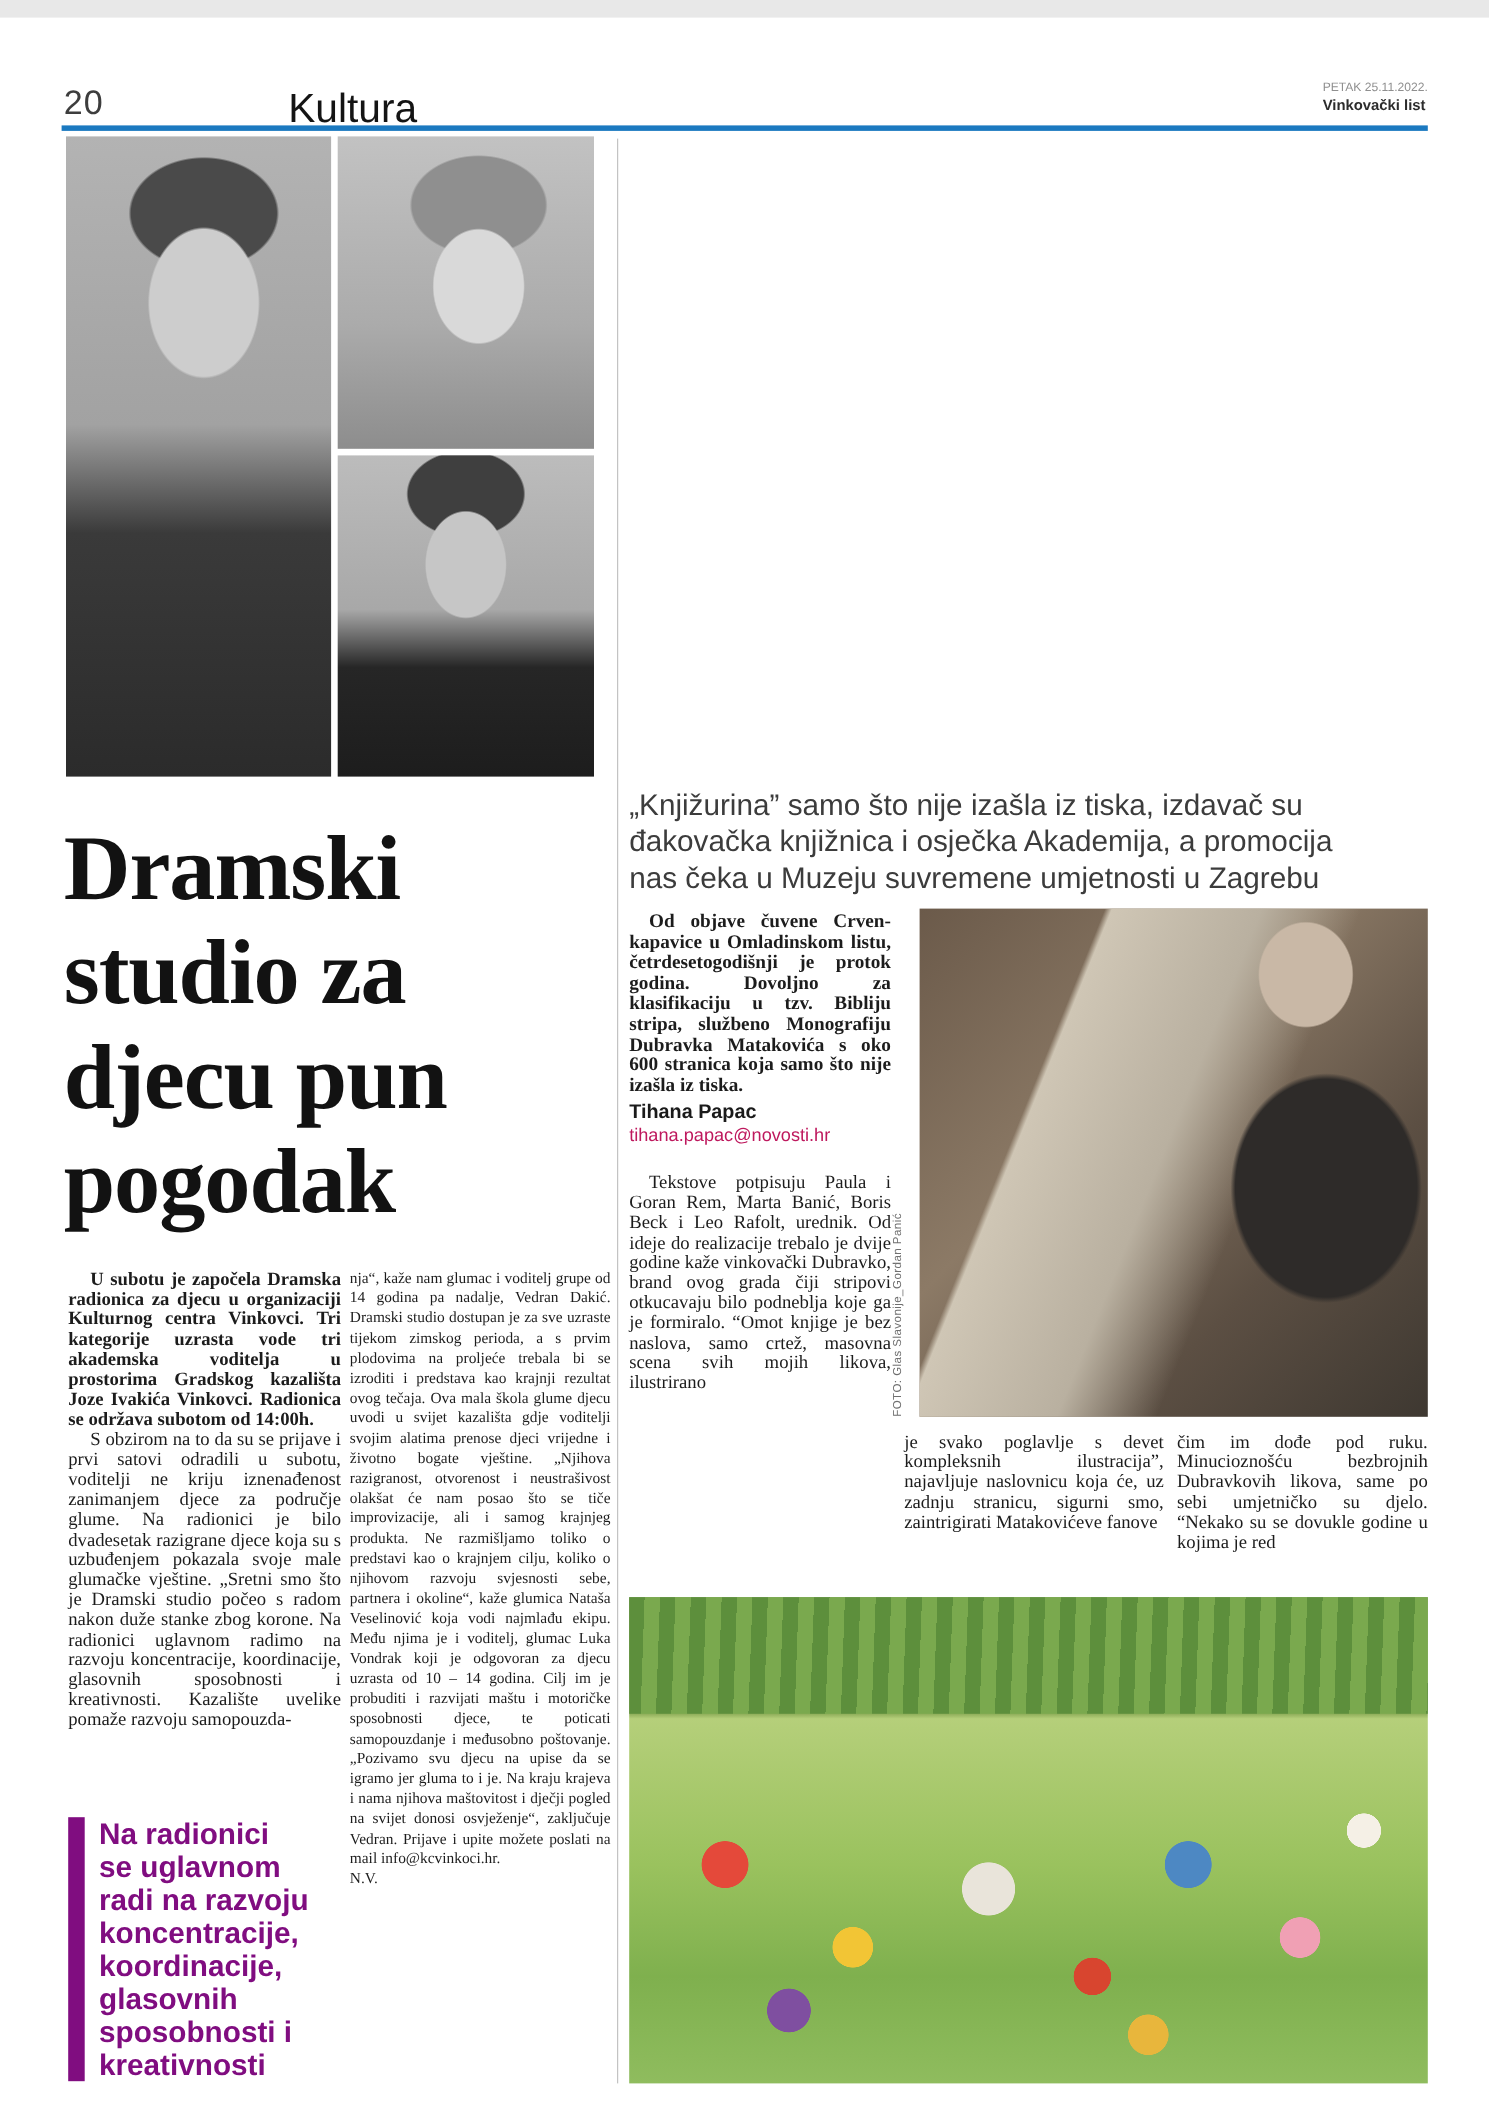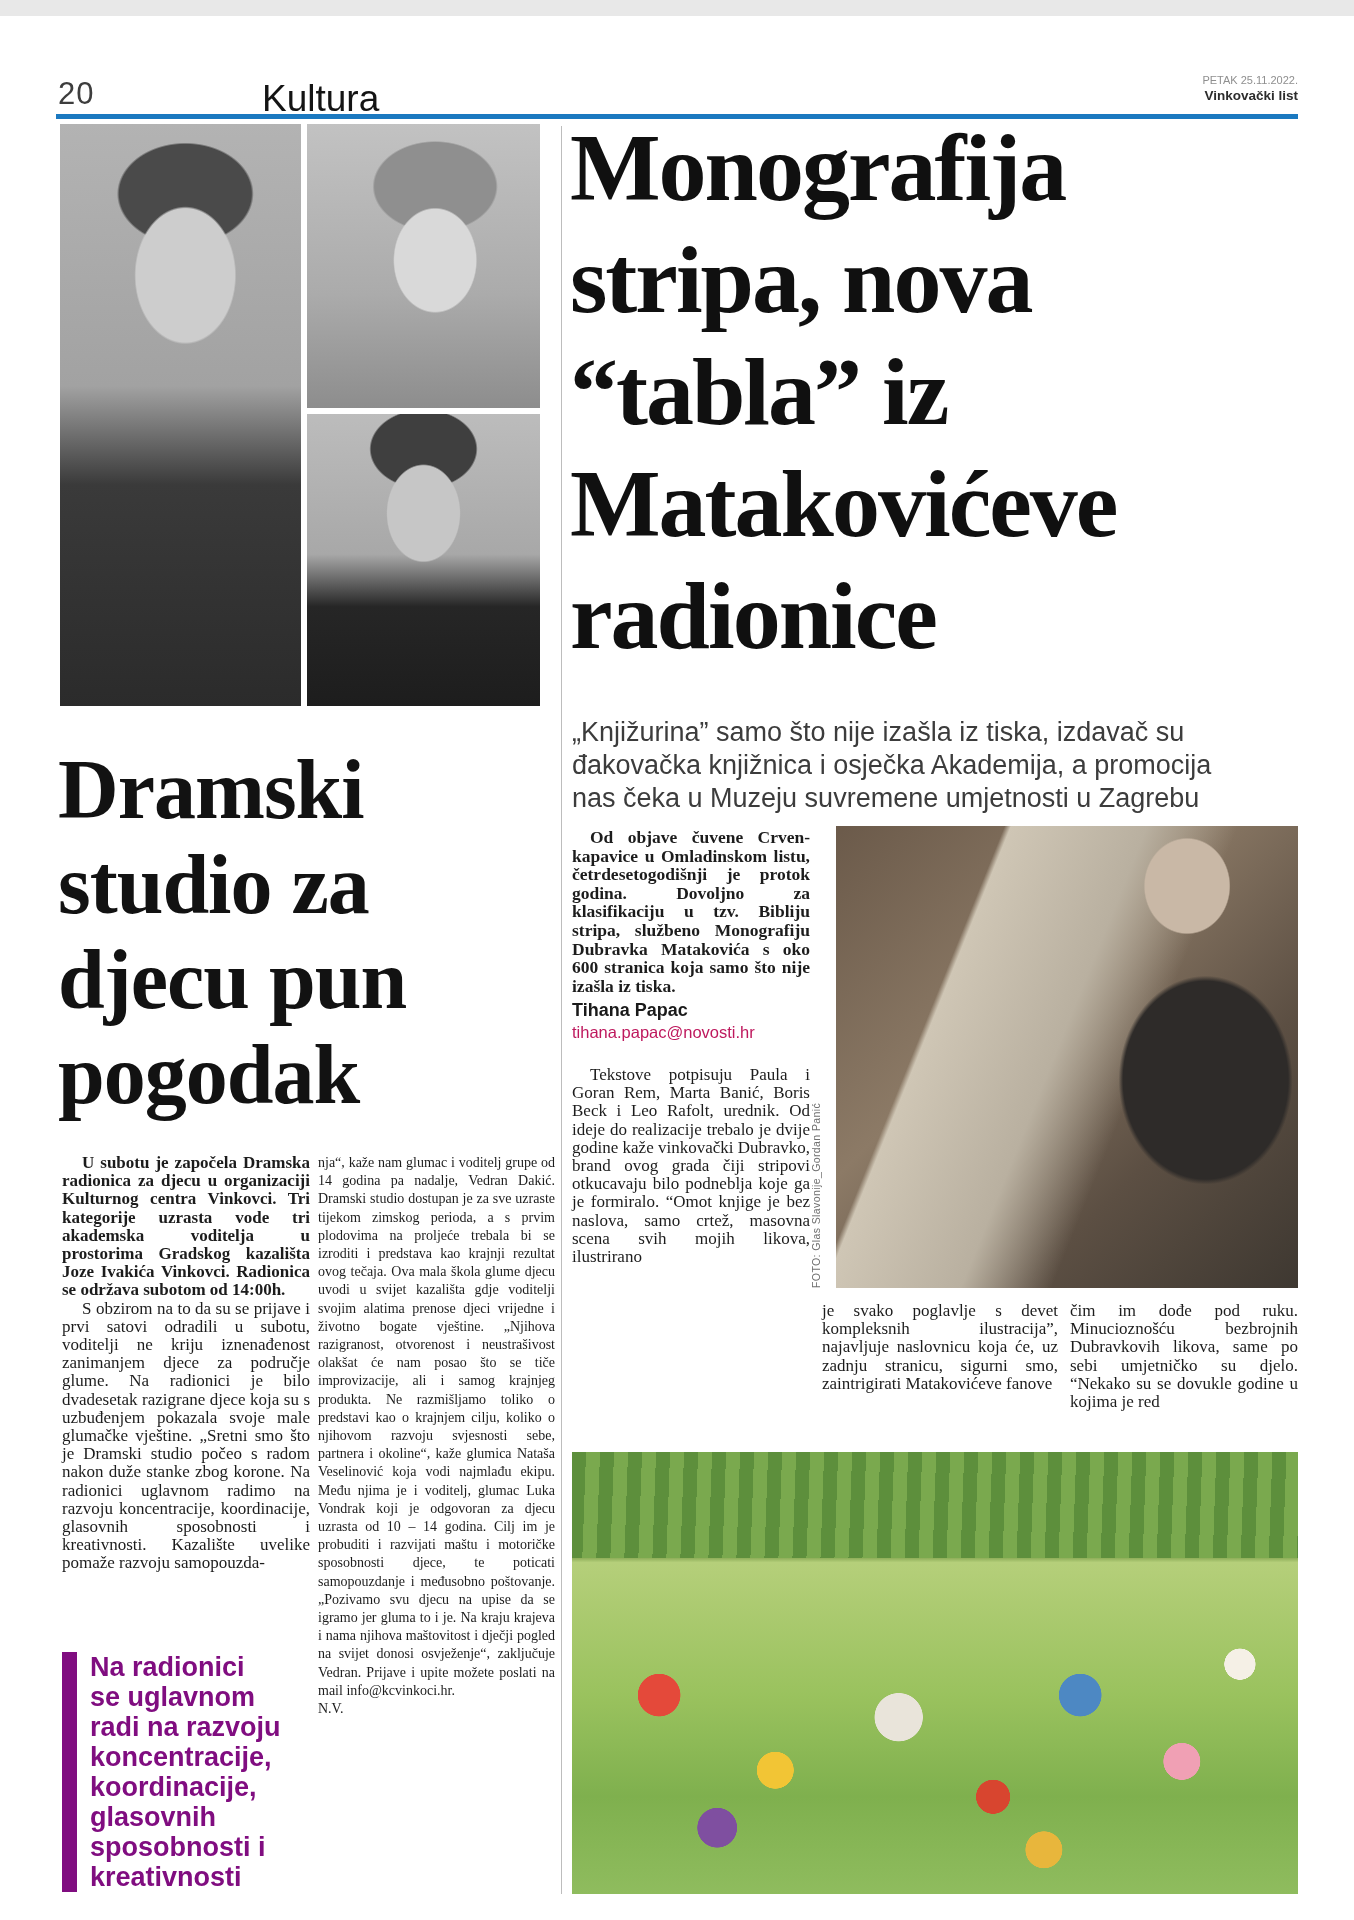--- a/index.html
+++ b/index.html
@@ -6,21 +6,21 @@
   #page{position:relative;width:1354px;height:1920px;background:#ffffff;overflow:hidden;
         font-family:"Liberation Serif",serif;color:#1c1c1c;margin-top:16px;}
   .abs{position:absolute;}
   .sans{font-family:"Liberation Sans",sans-serif;}
   .prelines{white-space:pre-line;}
   .just{text-align:justify;}
 
   
   .page-num{left:58px;top:60px;font-size:31px;font-weight:400;color:#3d3d3d;letter-spacing:1px;}
   .section-title{left:262px;top:62px;font-size:37px;font-weight:400;color:#141414;}
-  .dateline{right:56px;top:58px;text-align:right;line-height:1.25;}
+  .dateline{right:56px;top:58px;line-height:1.25;}
   .dateline .d1{font-size:11px;color:#8f8f8f;}
   .dateline .d2{font-size:13.5px;color:#2c2c2c;font-weight:700;}
   .blue-rule{left:56px;top:98px;width:1242px;height:5px;}
 
   
   .v-divider{left:561px;top:110px;width:1px;height:1768px;background:#bdbdbd;}
 
   
   .photo{background:#9a9a9a;}
   .photo-left{left:60px;top:108px;width:241px;height:582px;
@@ -121,25 +121,20 @@
 radi na razvoju
 koncentracije,
 koordinacije,
 glasovnih
 sposobnosti i
 kreativnosti</div>
 
   <div class="abs left-col2 just prelines">nja“, kaže nam glumac i voditelj grupe od 14 godina pa nadalje, Vedran Dakić. Dramski studio dostupan je za sve uzraste tijekom zimskog perioda, a s prvim plodovima na proljeće trebala bi se izroditi i predstava kao krajnji rezultat ovog tečaja. Ova mala škola glume djecu uvodi u svijet kazališta gdje voditelji svojim alatima prenose djeci vrijedne i životno bogate vještine. „Njihova razigranost, otvorenost i neustrašivost olakšat će nam posao što se tiče improvizacije, ali i samog krajnjeg produkta. Ne razmišljamo toliko o predstavi kao o krajnjem cilju, koliko o njihovom razvoju svjesnosti sebe, partnera i okoline“, kaže glumica Nataša Veselinović koja vodi najmlađu ekipu. Među njima je i voditelj, glumac Luka Vondrak koji je odgovoran za djecu uzrasta od 10 – 14 godina. Cilj im je probuditi i razvijati maštu i motoričke sposobnosti djece, te poticati samopouzdanje i međusobno poštovanje. „Pozivamo svu djecu na upise da se igramo jer gluma to i je. Na kraju krajeva i nama njihova maštovitost i dječji pogled na svijet donosi osvježenje“, zaključuje Vedran. Prijave i upite možete poslati na mail info@kcvinkoci.hr.
 N.V.</div>
 
-  <h1 class="abs right-headline prelines" style="margin:0;">Monografija
-stripa, nova
-“tabla” iz
-Matakovićeve
-radionice</h1>
 
   <div class="abs right-deck sans prelines">„Knjižurina” samo što nije izašla iz tiska, izdavač su
 đakovačka knjižnica i osječka Akademija, a promocija
 nas čeka u Muzeju suvremene umjetnosti u Zagrebu</div>
 
   <div class="abs right-intro just">Od objave čuvene Crven-kapavice u Omladinskom listu, četrdesetogodišnji je protok godina. Dovoljno za klasifikaciju u tzv. Bibliju stripa, službeno Monografiju Dubravka Matakovića s oko 600 stranica koja samo što nije izašla iz tiska.</div>
 
   <div class="abs byline-name sans">Tihana Papac</div>
   <div class="abs byline-email sans">tihana.papac@novosti.hr</div>
 

